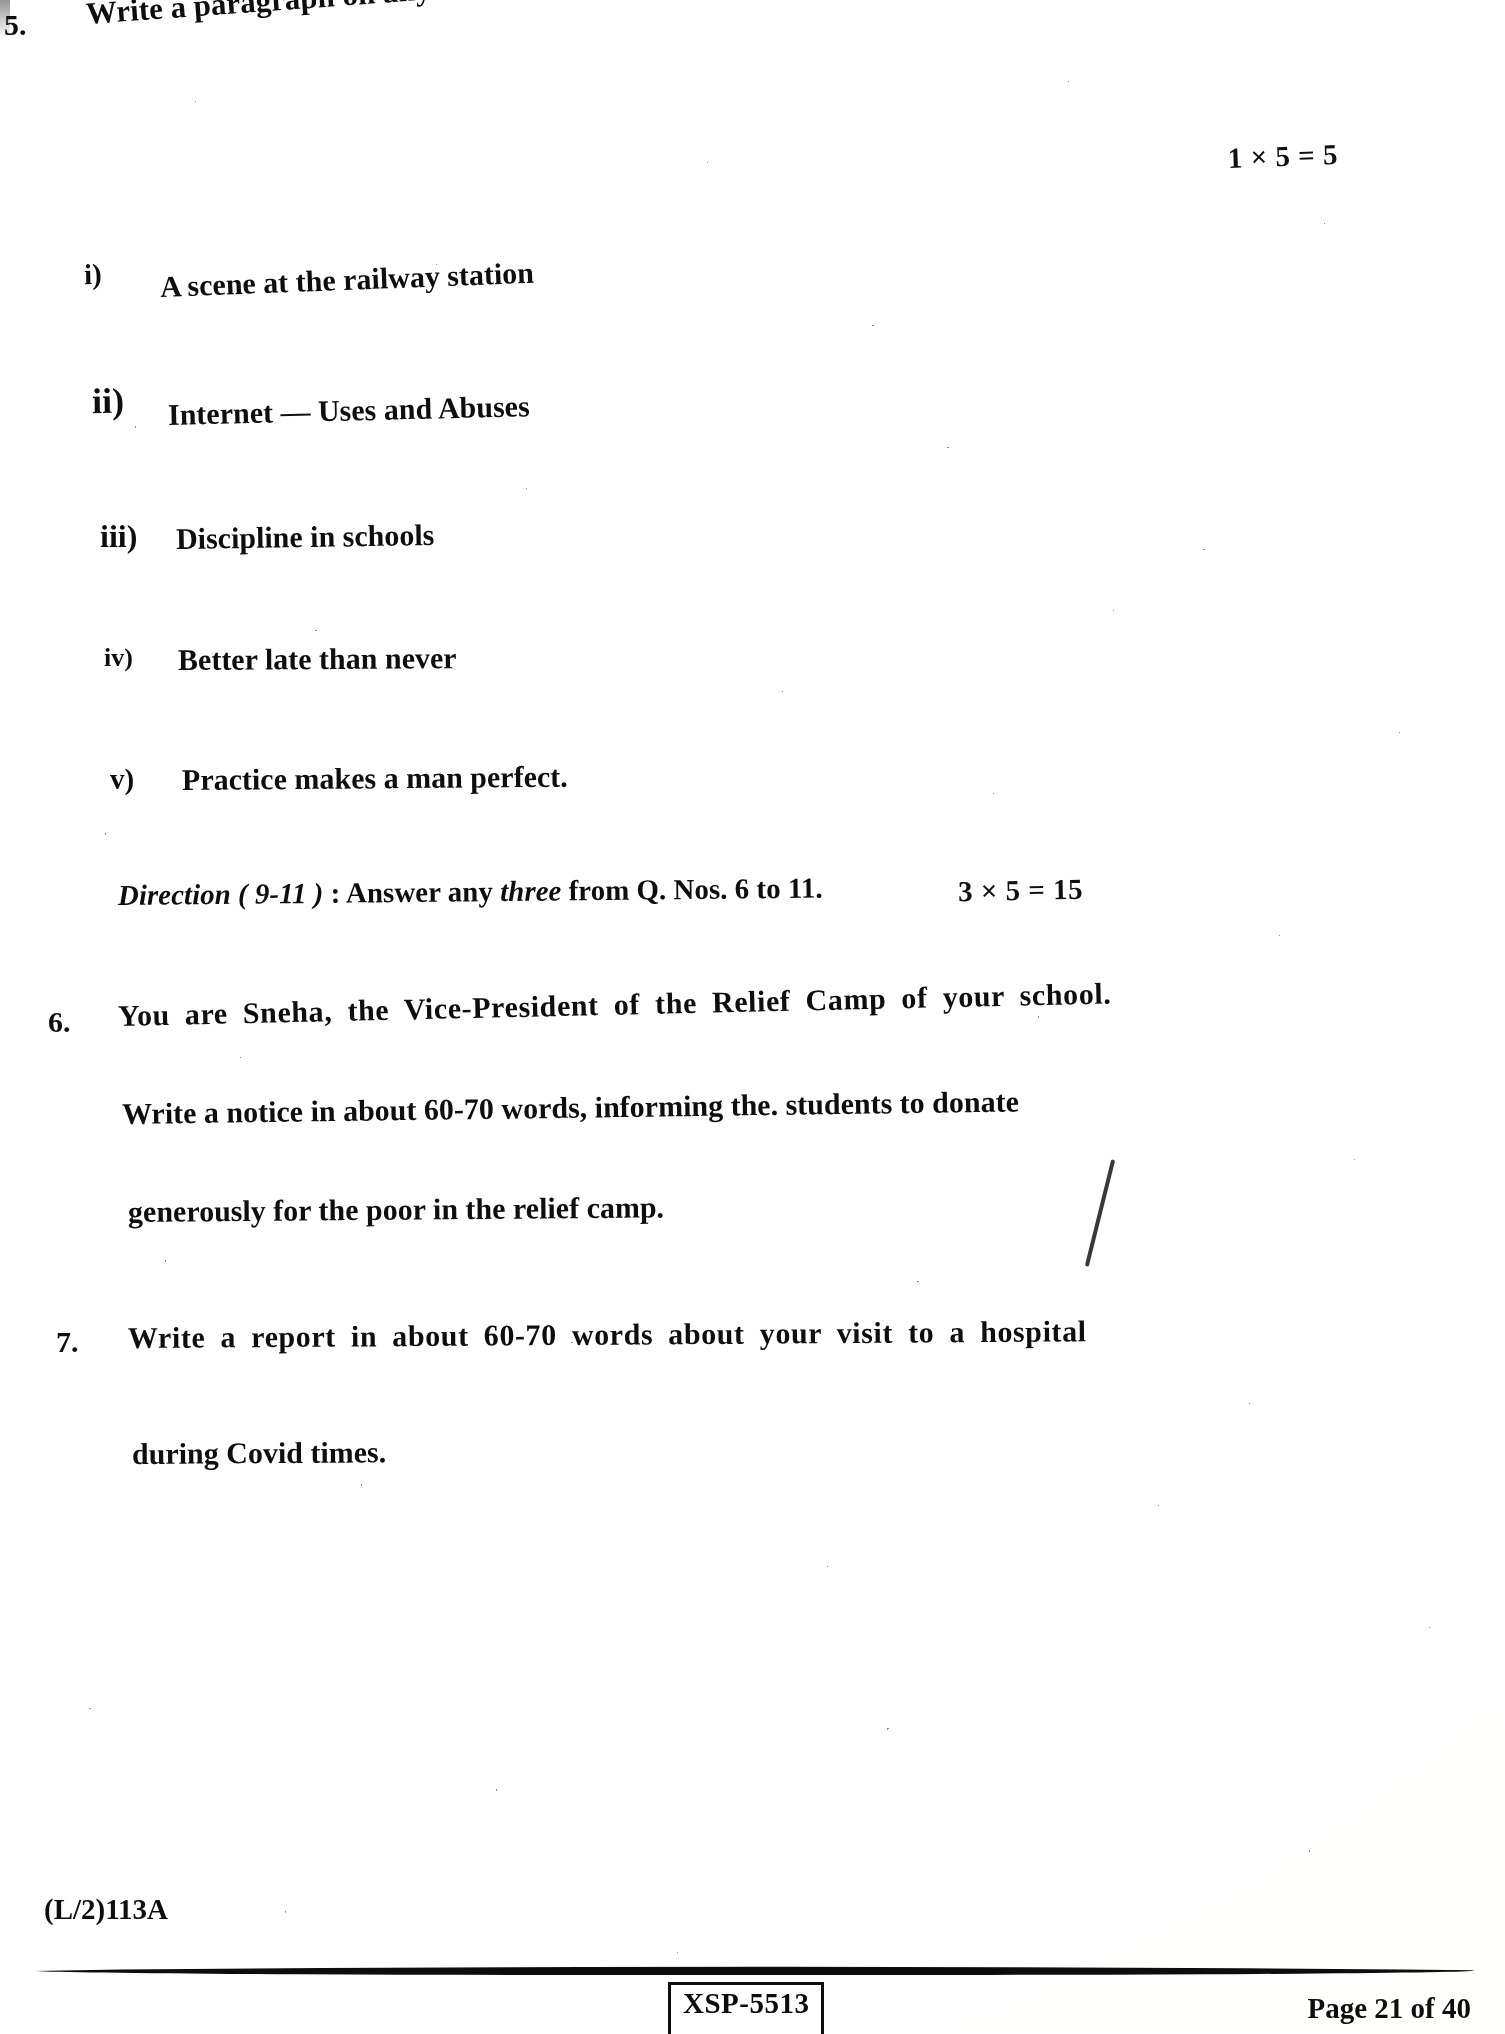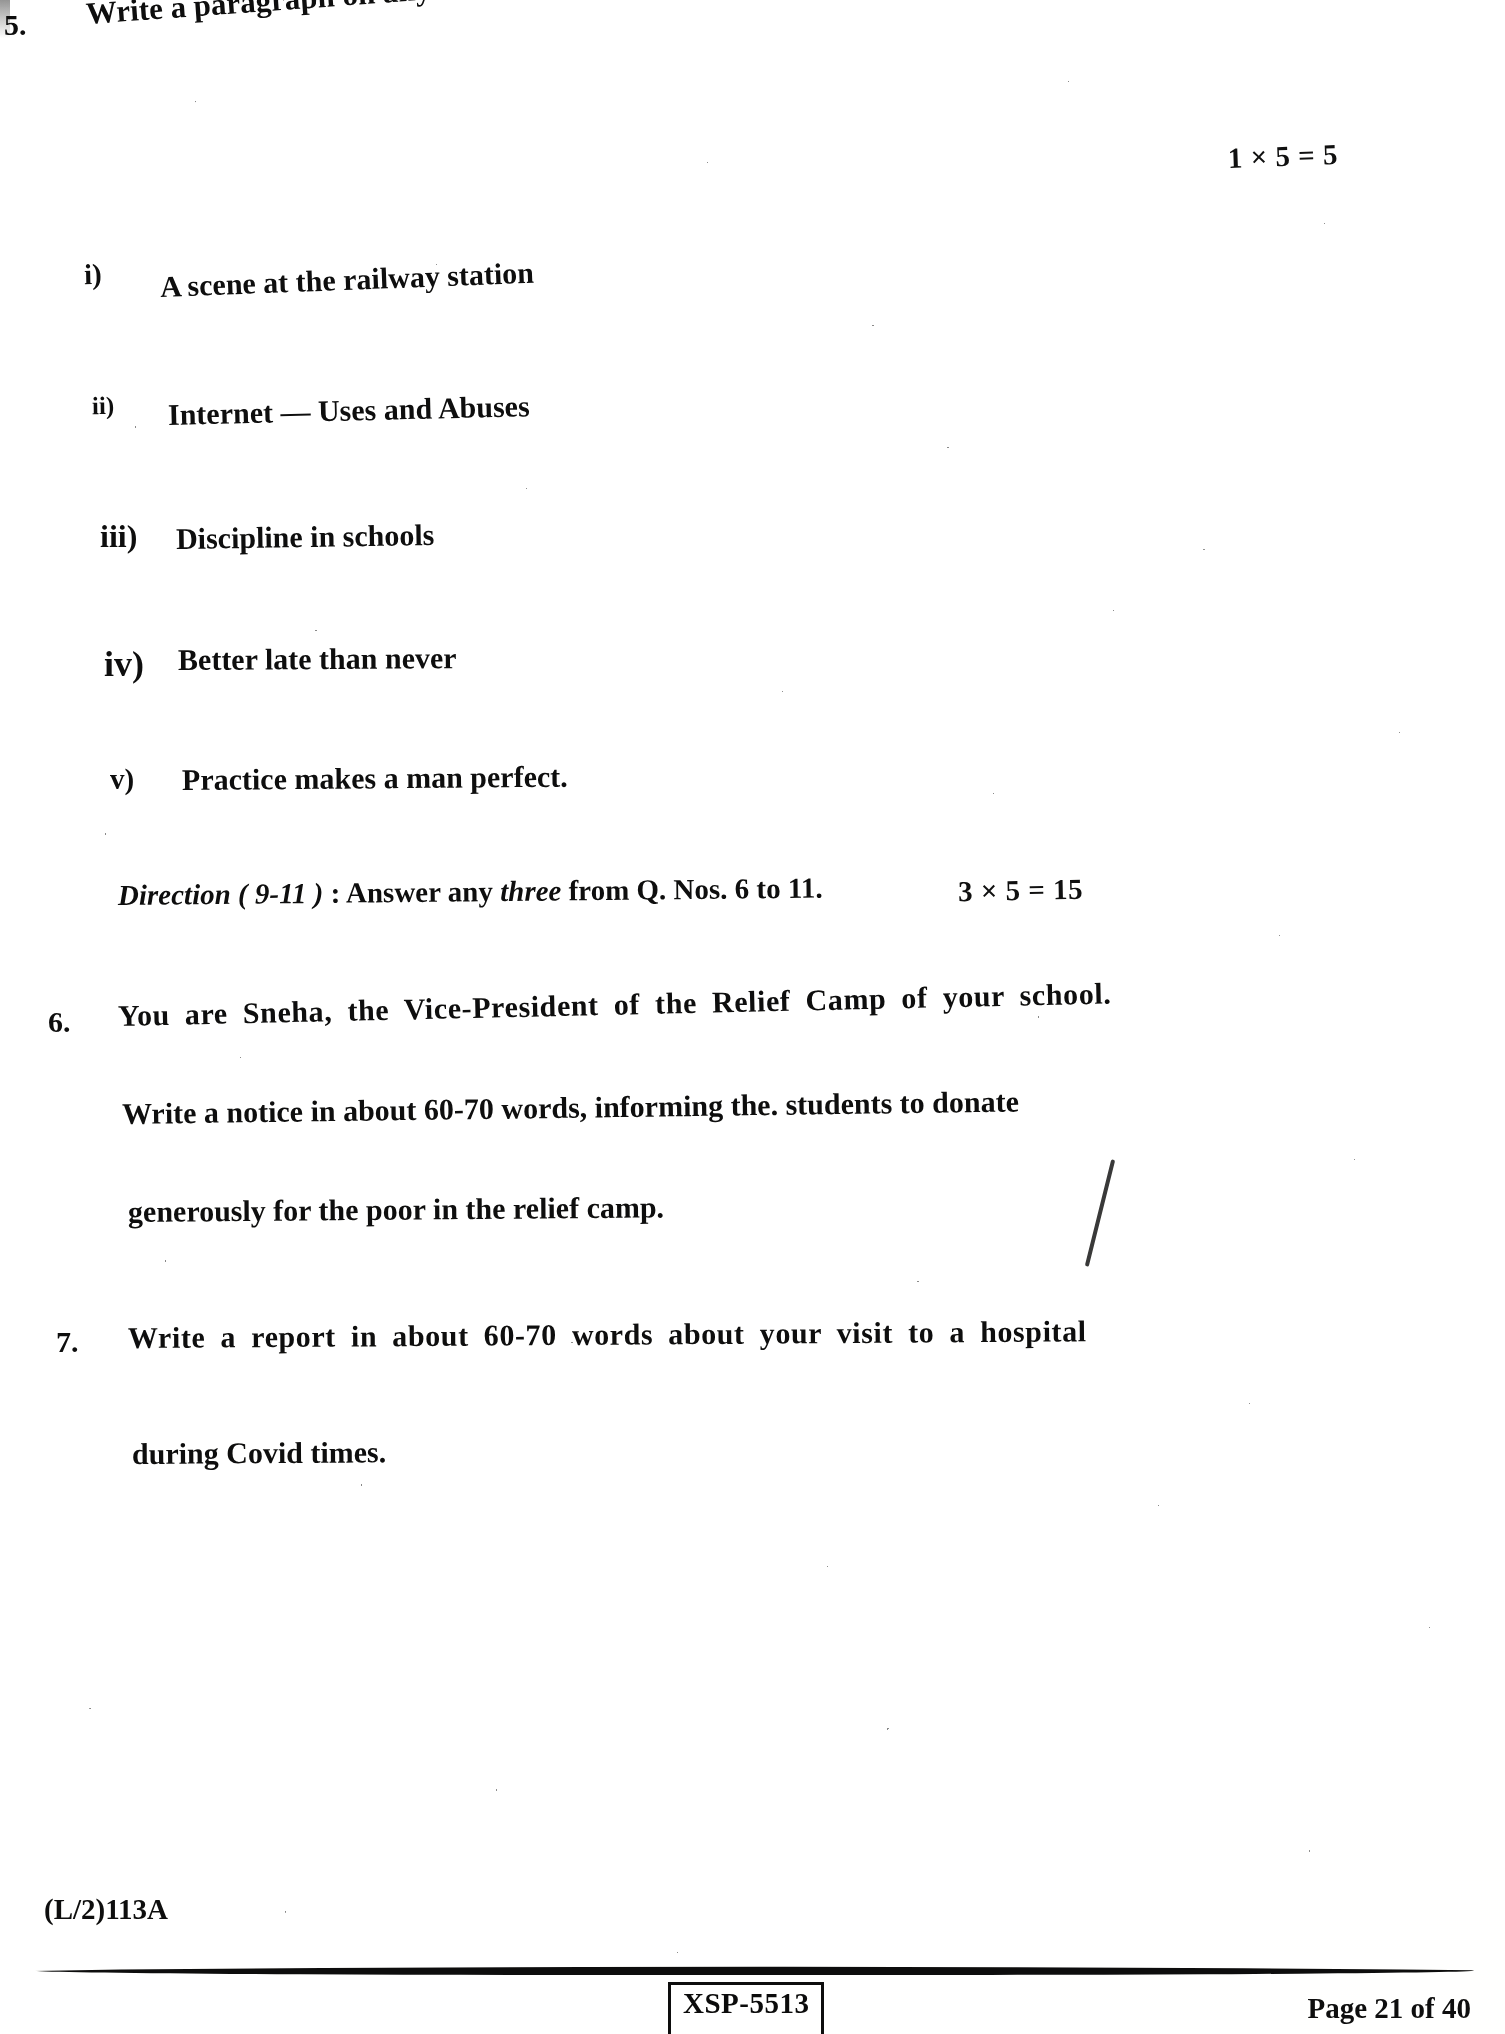--- a/index.html
+++ b/index.html
@@ -78,27 +78,27 @@
   #q5-text{
     left:86px;top:-4px;font-size:31px;
     transform:rotate(-4.1deg);
     transform-origin:left center;
   }
   #q5-marks{left:1228px;top:140px;font-size:29px;transform:rotate(-2deg);}
 
   #i-num{left:84px;top:258px;font-size:29px;transform:rotate(-1.2deg);}
   #i-text{left:160px;top:270px;font-size:30px;transform:rotate(-2.2deg);transform-origin:left center;}
 
-  #ii-num{left:92px;top:392px;font-size:25px;transform:rotate(-0.8deg);}
+  #ii-num{left:92px;top:380px;font-size:36px;transform:rotate(-0.8deg);}
   #ii-text{left:168px;top:398px;font-size:30px;transform:rotate(-1.4deg);transform-origin:left center;}
 
   #iii-num{left:100px;top:518px;font-size:32px;}
   #iii-text{left:176px;top:522px;font-size:30px;transform:rotate(-0.9deg);transform-origin:left center;}
 
-  #iv-num{left:104px;top:643px;font-size:36px;}
+  #iv-num{left:104px;top:643px;font-size:26px;}
   #iv-text{left:178px;top:643px;font-size:30px;transform:rotate(-0.4deg);transform-origin:left center;}
 
   #v-num{left:110px;top:763px;font-size:29px;}
   #v-text{left:182px;top:763px;font-size:30px;transform:rotate(-0.5deg);transform-origin:left center;}
 
   #direction{
     left:118px;top:880px;font-size:29px;font-style:italic;font-weight:700;
     transform:rotate(-0.6deg);transform-origin:left center;
   }
   #direction .rm{font-style:normal;}

